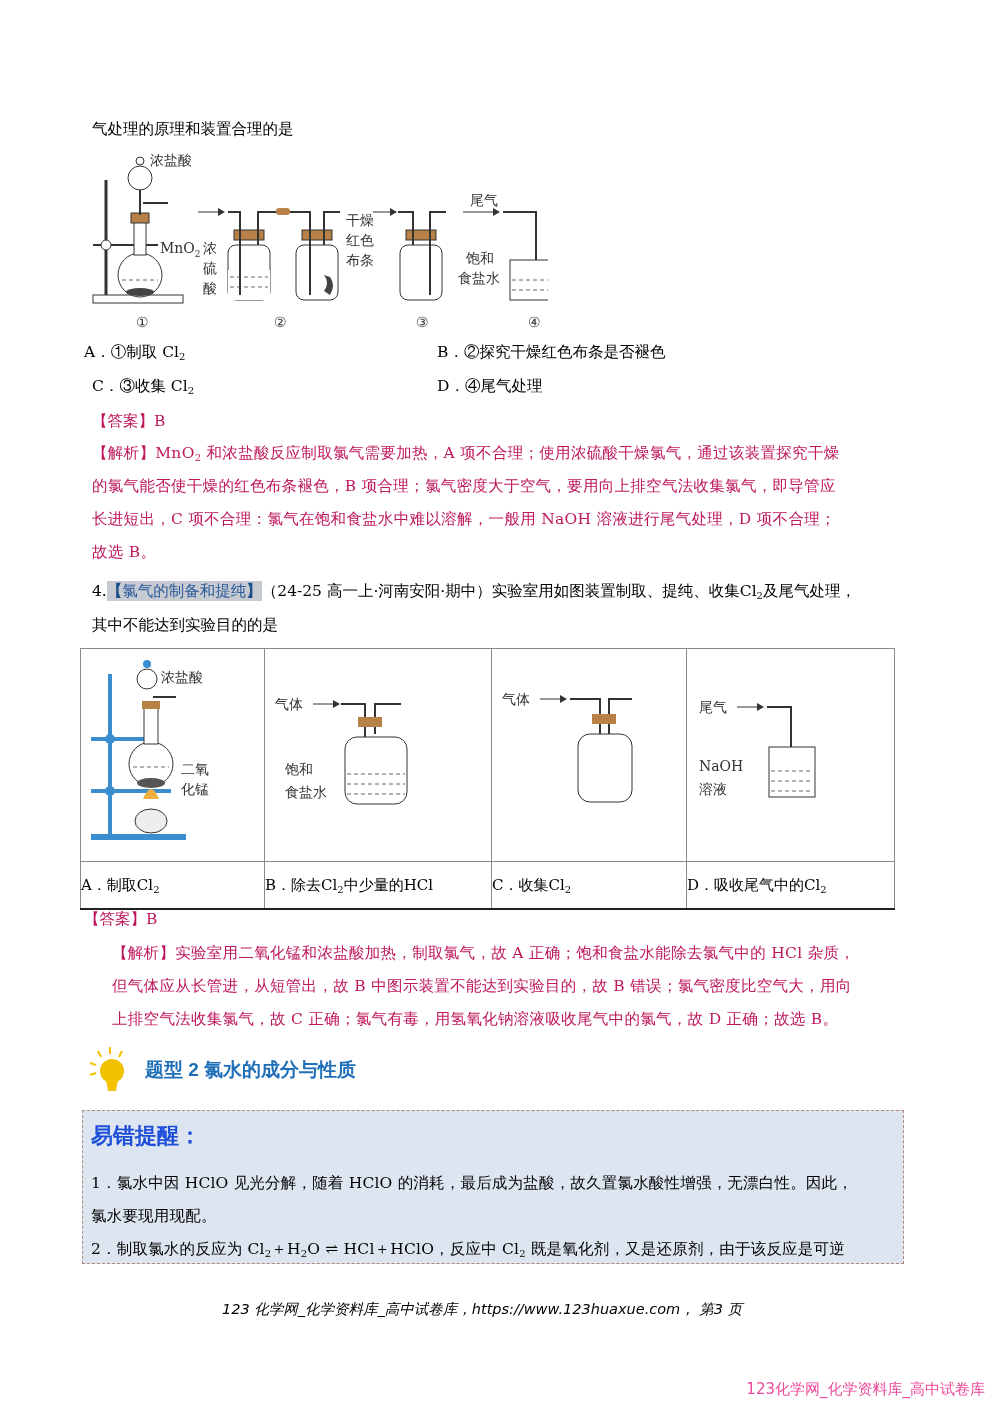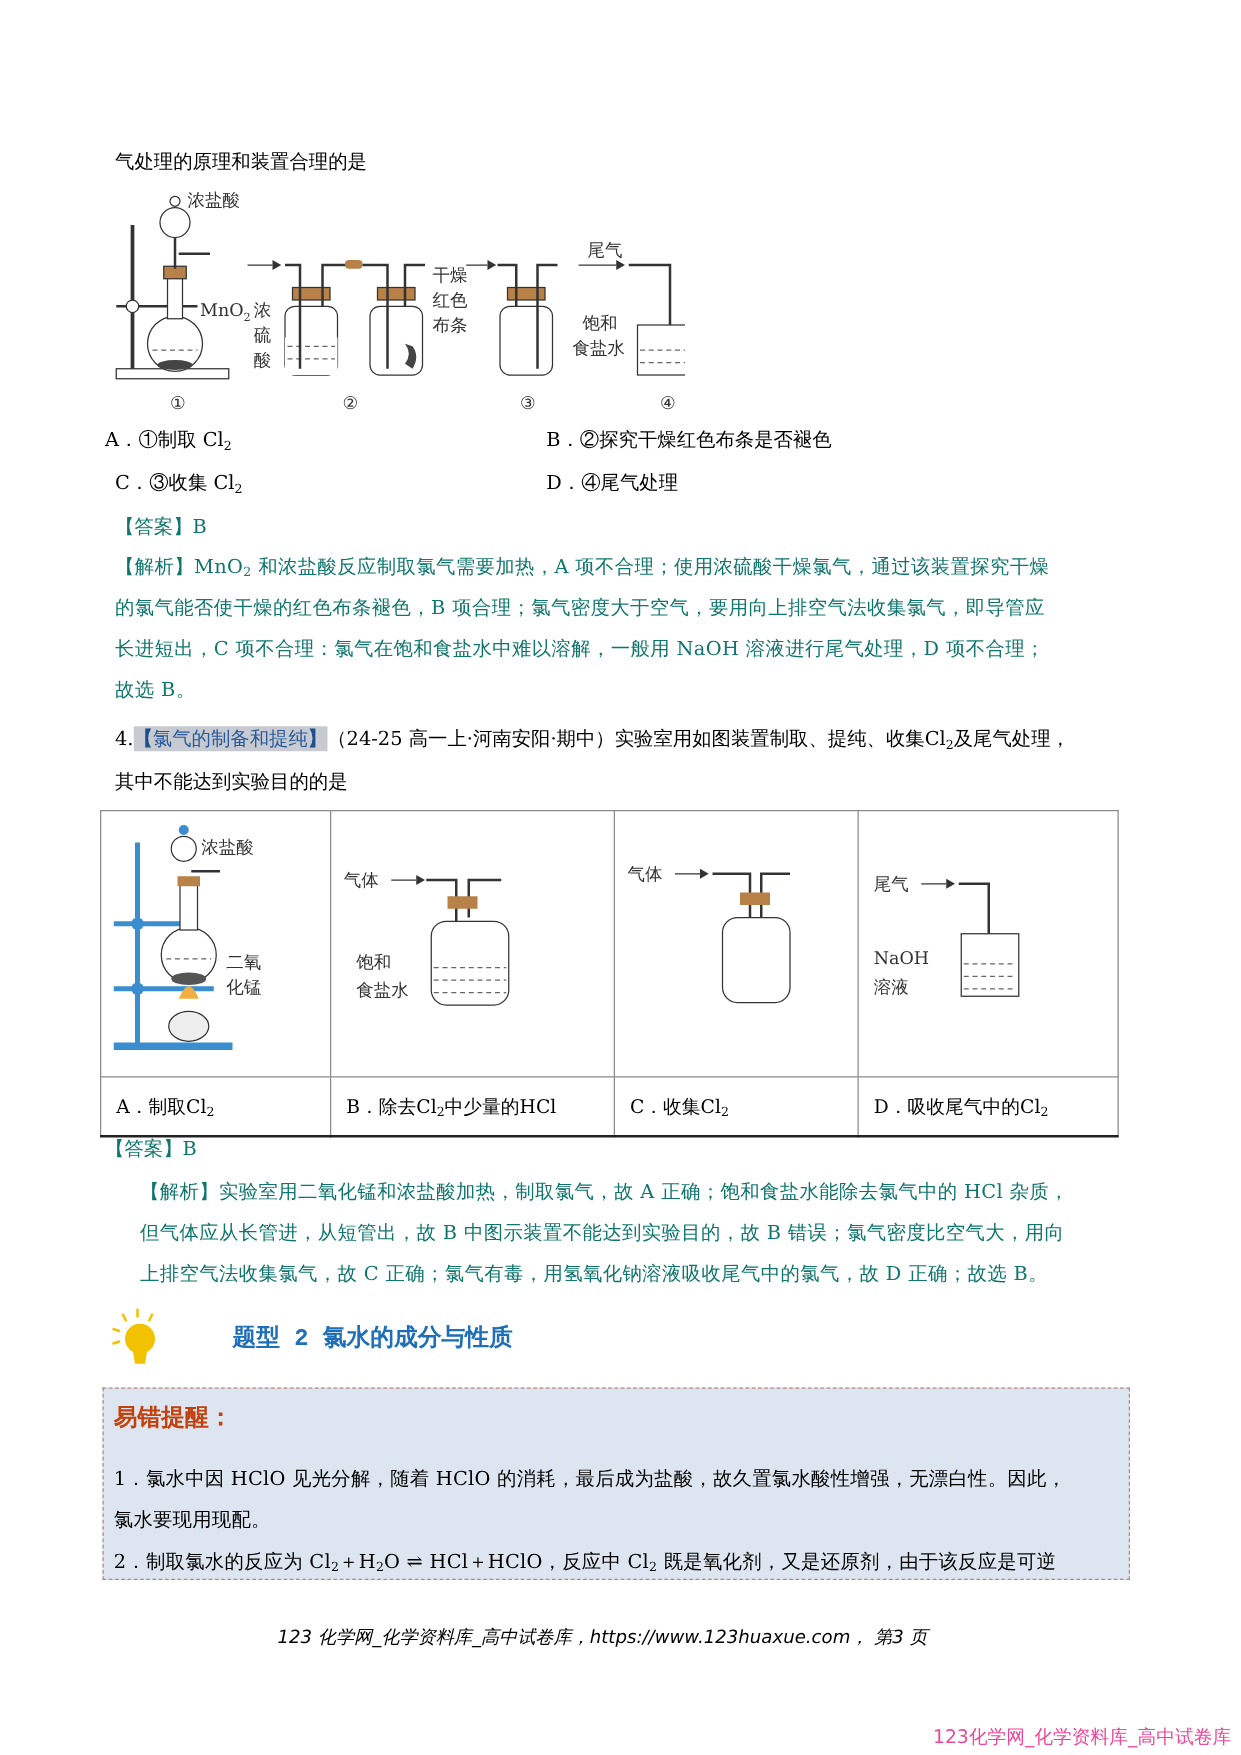--- a/index.html
+++ b/index.html
@@ -1,37 +1,37 @@
 <!DOCTYPE html>
 <html><head>
 <meta charset="utf-8">
 <style>
   html, body { margin:0; padding:0; background:#ffffff; }
   body { width:993px; height:1404px; position:relative; overflow:hidden;
          font-family:"DejaVu Serif","Liberation Serif",serif; color:#000; }
   .abs { position:absolute; }
   .line { font-size:15.5px; line-height:22px; white-space:nowrap; }
-  .red { color:#0f766e; }
+  .red { color:#be185d; }
   sub { font-size:10px; vertical-align:-3px; line-height:0; }
   .opt { position:absolute; font-size:15.5px; white-space:nowrap; }
   .para { position:absolute; left:92px; width:812px; font-size:15.5px; line-height:33px;
           text-align:justify; letter-spacing:0.3px; }
   .topic { background:#c7cbd1; color:#2a5a9c; padding:1px 0; }
   .topic .br { color:#1f4e8c; font-weight:bold; }
   table.q4 { position:absolute; left:80px; top:648px; width:812px; border-collapse:collapse; }
   table.q4 td { border:1px solid #8a8a8a; vertical-align:top; padding:0; }
   table.q4 tr.imgrow td { height:208px; }
-  table.q4 tr.caprow td { height:46px; font-size:15px; padding-left:12px; vertical-align:middle; }
+  table.q4 tr.caprow td { height:46px; font-size:15px; padding-left:0; vertical-align:middle; }
   table.q4 { border-bottom:2px solid #222; }
-  .heading { position:absolute; left:145px; top:1057px; font-family:Liberation Mono, monospace;
-             font-weight:bold; color:#1f6fb8; font-size:19px;margin-left:41px; }
+  .heading { position:absolute; left:145px; top:1057px; font-family:Liberation Sans, sans-serif;
+             font-weight:bold; color:#1f6fb8; font-size:19px; }
   .tipbox { position:absolute; left:82px; top:1110px; width:822px; height:154px; background:#dde6f0;
             border:1px dashed #b08a80; box-sizing:border-box; }
   .tiptitle { position:absolute; left:8px; top:10px; font-family:"DejaVu Sans","Liberation Sans",sans-serif;
-              font-weight:bold; color:#c2410c; font-size:19px; }
+              font-weight:bold; color:#1d4ed8; font-size:22px; }
   .tipline { position:absolute; left:8px; font-size:15.5px; white-space:nowrap; letter-spacing:0.2px; }
   .footer { position:absolute; left:222px; top:1300px; font-size:14.5px; font-family:"DejaVu Sans","Liberation Sans",sans-serif;font-style:italic; }
   .watermark { position:absolute; right:8px; top:1380px; font-size:15px; color:#ec4899; font-family:"DejaVu Sans","Liberation Sans",sans-serif; }
   .lbl { font-family:"DejaVu Serif","Liberation Serif",serif; font-size:14px; fill:#333; }
 </style>
 </head>
 <body>
 
 <div class="abs line" style="left:92px;top:118px;">气处理的原理和装置合理的是</div>
 

